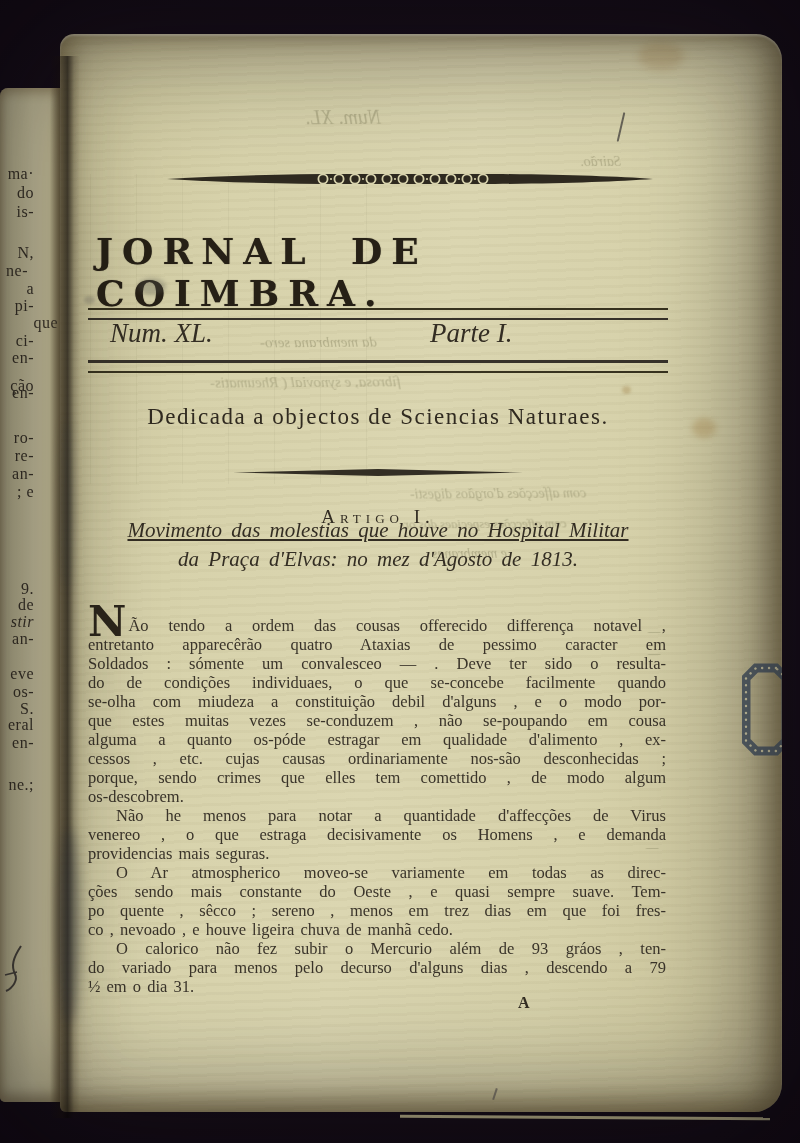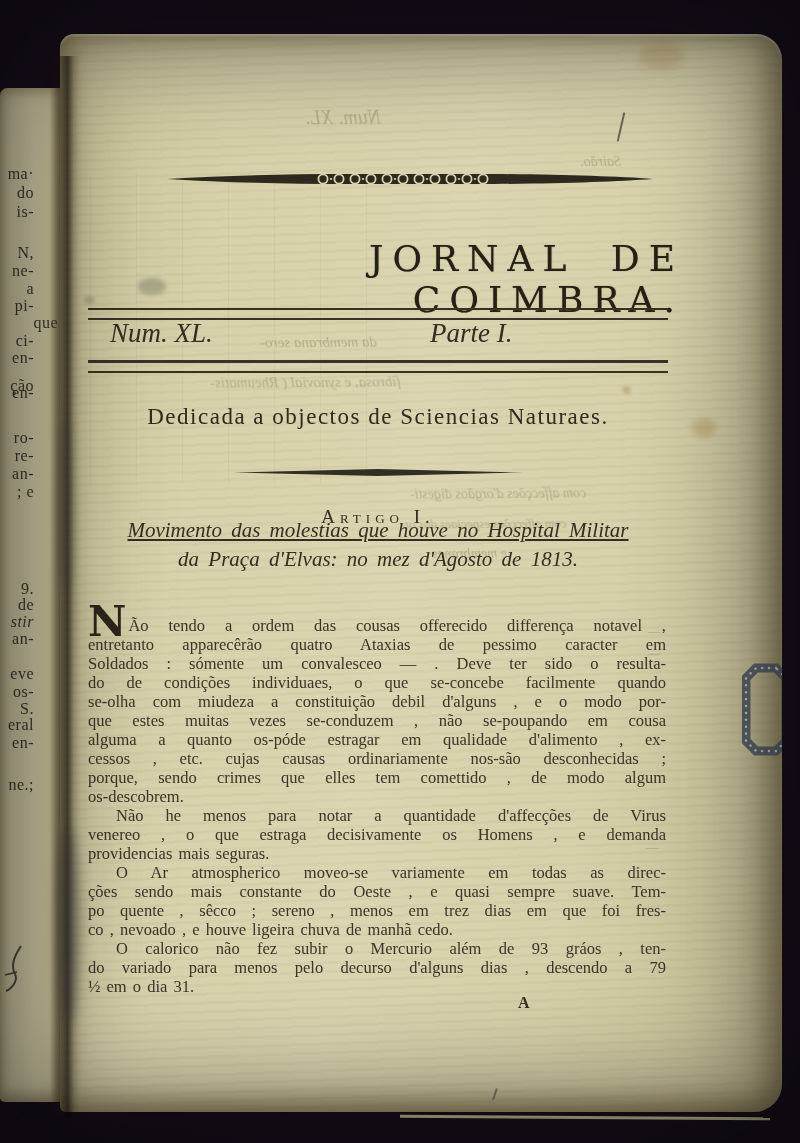--- a/index.html
+++ b/index.html
@@ -24,23 +24,23 @@
     box-shadow:inset 0 2px 2px rgba(255,255,245,.35),
       inset 0 0 70px rgba(125,105,60,.22),
       inset -16px 0 26px rgba(100,85,50,.38),
       inset 12px 0 20px rgba(95,80,48,.32),
       inset 0 -14px 22px rgba(100,85,50,.35);}
   .st{position:absolute;z-index:1;color:rgba(118,116,82,.38);transform:scaleX(-1) rotate(.4deg);
     filter:blur(.7px);white-space:nowrap;font-style:italic;}
   .grid-ghost{position:absolute;z-index:1;opacity:.5;
     background:repeating-linear-gradient(90deg, rgba(110,110,80,.14) 0 1px, rgba(0,0,0,0) 1px 46px);}
   .ornament{position:absolute;left:105px;top:136px;z-index:2;}
-  .masthead{position:absolute;left:28px;top:188px;width:580px;text-align:right;z-index:2;
-    font-family:"DejaVu Serif", serif;font-size:36px;font-weight:normal;color:#262016;
-    letter-spacing:9px;word-spacing:15px;text-shadow:0 0 1px rgba(38,32,22,.5);margin:16px;}
+  .masthead{position:absolute;left:28px;top:188px;width:580px;text-align:left;z-index:2;
+    font-family:"DejaVu Serif", serif;font-size:36px;font-weight:bold;color:#262016;
+    letter-spacing:9px;word-spacing:15px;text-shadow:0 0 1px rgba(38,32,22,.5);margin:8px;}
   .drule{position:absolute;left:28px;width:580px;height:8px;z-index:2;}
   .drule.a{border-top:2px solid #37321f;border-bottom:2px solid #37322a;}
   .drule.b{border-top:3px solid #37322a;border-bottom:2px solid #37321f;}
   .issue-row{position:absolute;left:28px;top:284px;width:580px;height:40px;z-index:2;
     font-style:italic;font-size:27px;color:#332d23;}
   .issue-num{position:absolute;left:22px;top:0;}
   .issue-part{position:absolute;left:342px;top:0;}
   .dedication{position:absolute;left:28px;top:370px;width:580px;text-align:center;z-index:2;
     font-size:23px;letter-spacing:1.5px;color:#302a20;}
   .swellrule{position:absolute;left:173px;top:434px;z-index:2;}
@@ -70,21 +70,21 @@
 <body>
 
 <div class="scene">
 
   <div class="left-strip"></div>
   <div id="frags">
       <div class="frag" style="top: 166px;">ma·</div>
       <div class="frag" style="top: 185px;">do</div>
       <div class="frag" style="top: 204px;">is-</div>
       <div class="frag" style="top: 245px;">N,</div>
-      <div class="frag" style="top: 263px;">ne-</div>
+      <div class="frag" style="top: 263px; text-align: center;">ne-</div>
       <div class="frag" style="top: 281px;">a</div>
       <div class="frag" style="top: 298px;">pi-</div>
       <div class="frag" style="top: 315px; padding-left: 24px;">que</div>
       <div class="frag" style="top: 333px;">ci-</div>
       <div class="frag" style="top: 350px;">en-</div>
       <div class="frag" style="top: 378px;">ção</div>
       <div class="frag" style="top: 385px;">en-</div>
       <div class="frag" style="top: 430px;">ro-</div>
       <div class="frag" style="top: 448px;">re-</div>
       <div class="frag" style="top: 466px;">an-</div>

